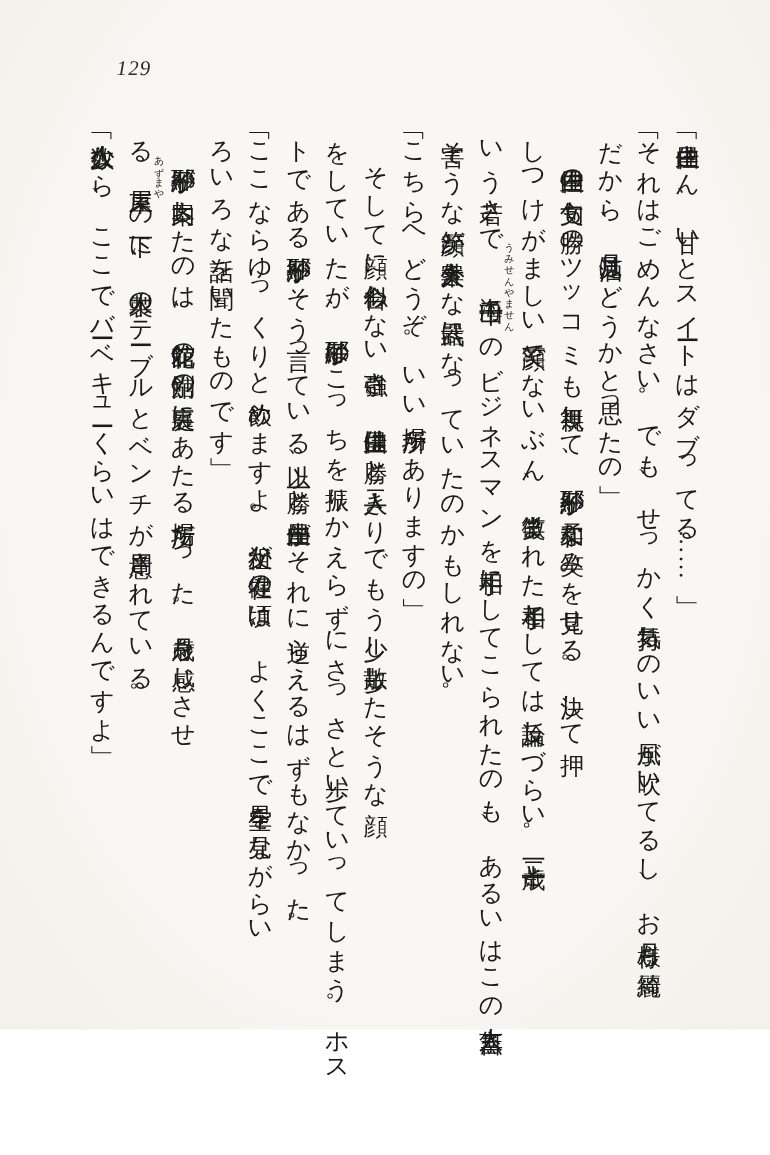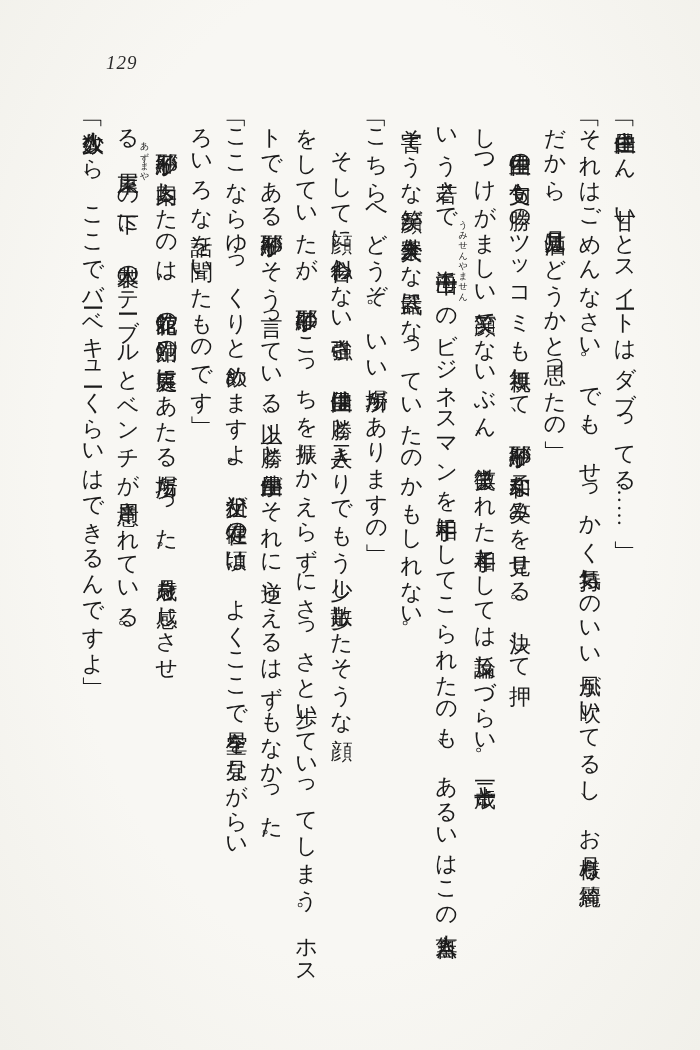--- a/index.html
+++ b/index.html
@@ -8,21 +8,21 @@
   }
   body {
     width: 700px;
     height: 1050px;
     overflow: hidden;
     font-family: "Liberation Serif", "DejaVu Serif", serif;
   }
   .book-page {
     position: relative;
     width: 700px;
-    height: 1050px;
+    height: 936px;
     background: radial-gradient(ellipse at 50% 45%, #f8f7f3 60%, #f1f0ea 100%);
   }
   .page-number {
     position: absolute;
     top: 52px;
     left: 106px;
     font-size: 19px;
     font-style: italic;
     letter-spacing: 1px;
     color: #2b2b2b;

